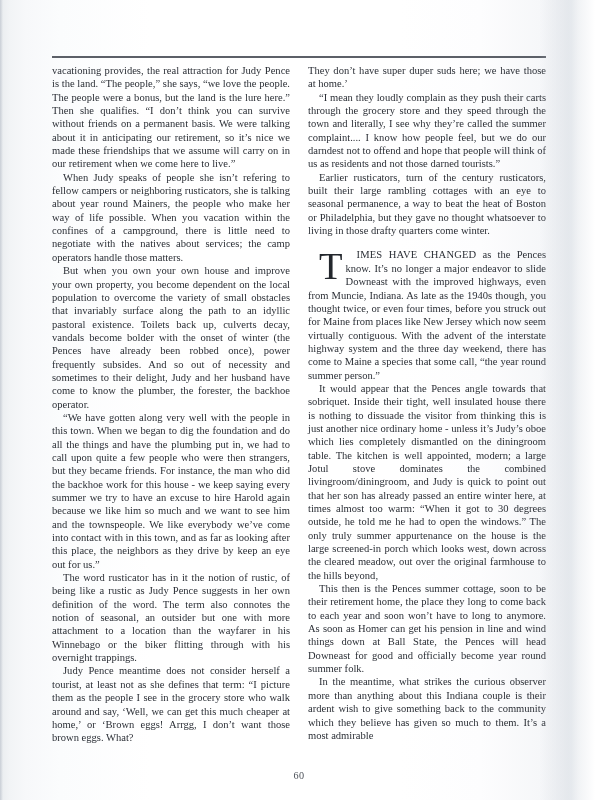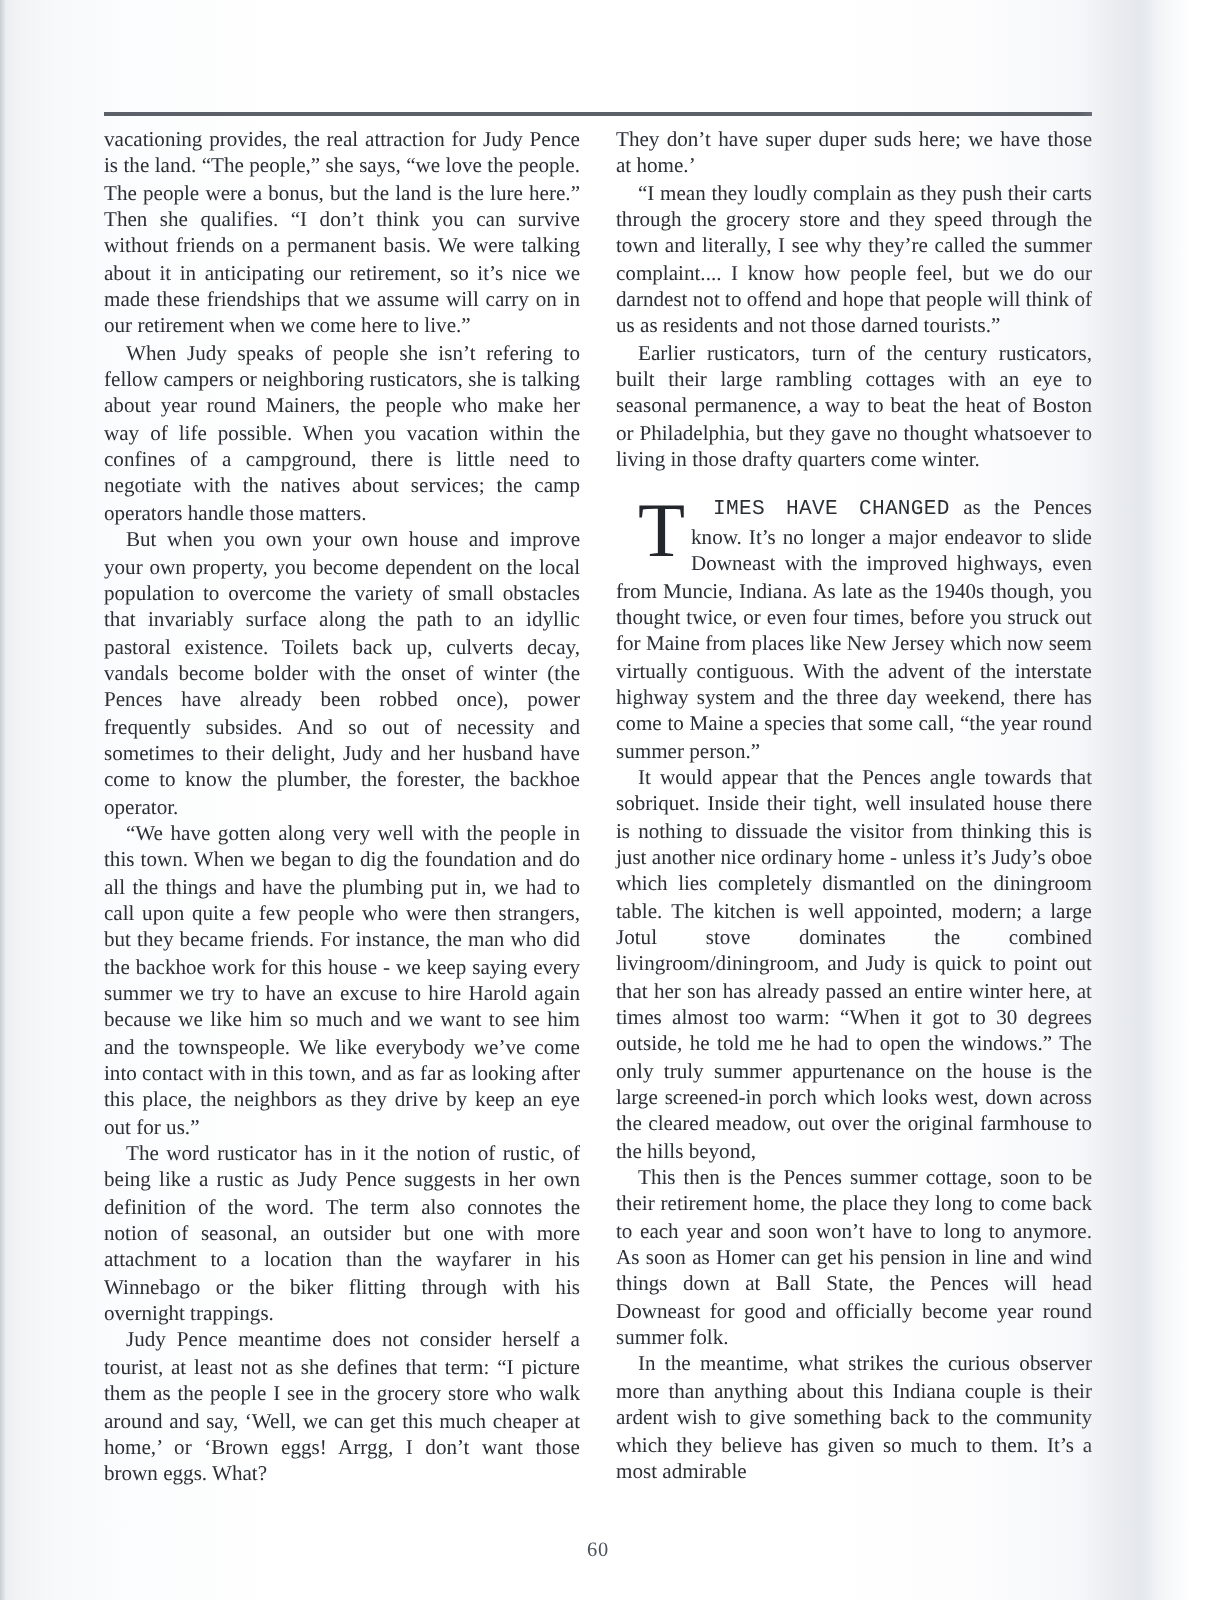--- a/index.html
+++ b/index.html
@@ -111,21 +111,20 @@
     font-family: "Liberation Serif", serif;
     font-size: 38.5px;
     line-height: 31px;
     padding: 2px 3px 0 0;
     margin-top: 1px;
     color: #23272d;
     font-weight: 400;
   }
   .smallcaps-lead {
     letter-spacing: 0.15px;
-    font-family: Liberation Mono, monospace;
   }
 
   .folio {
     position: absolute;
     left: 0;
     top: 770px;
     width: 494px;
     text-align: center;
     font-size: 10.2px;
     color: #4a4f57;

